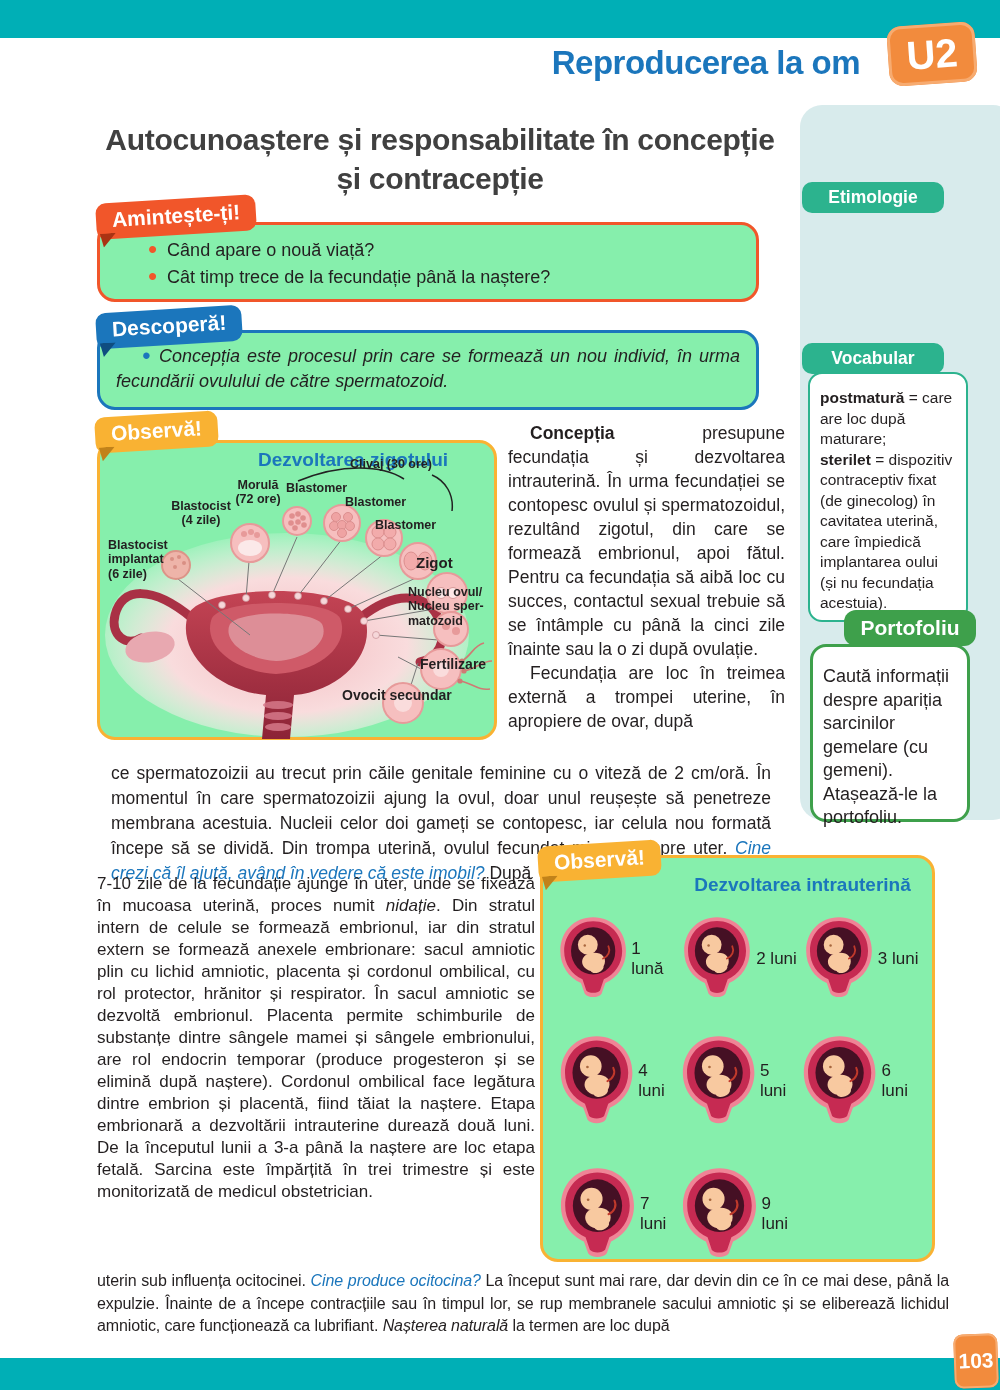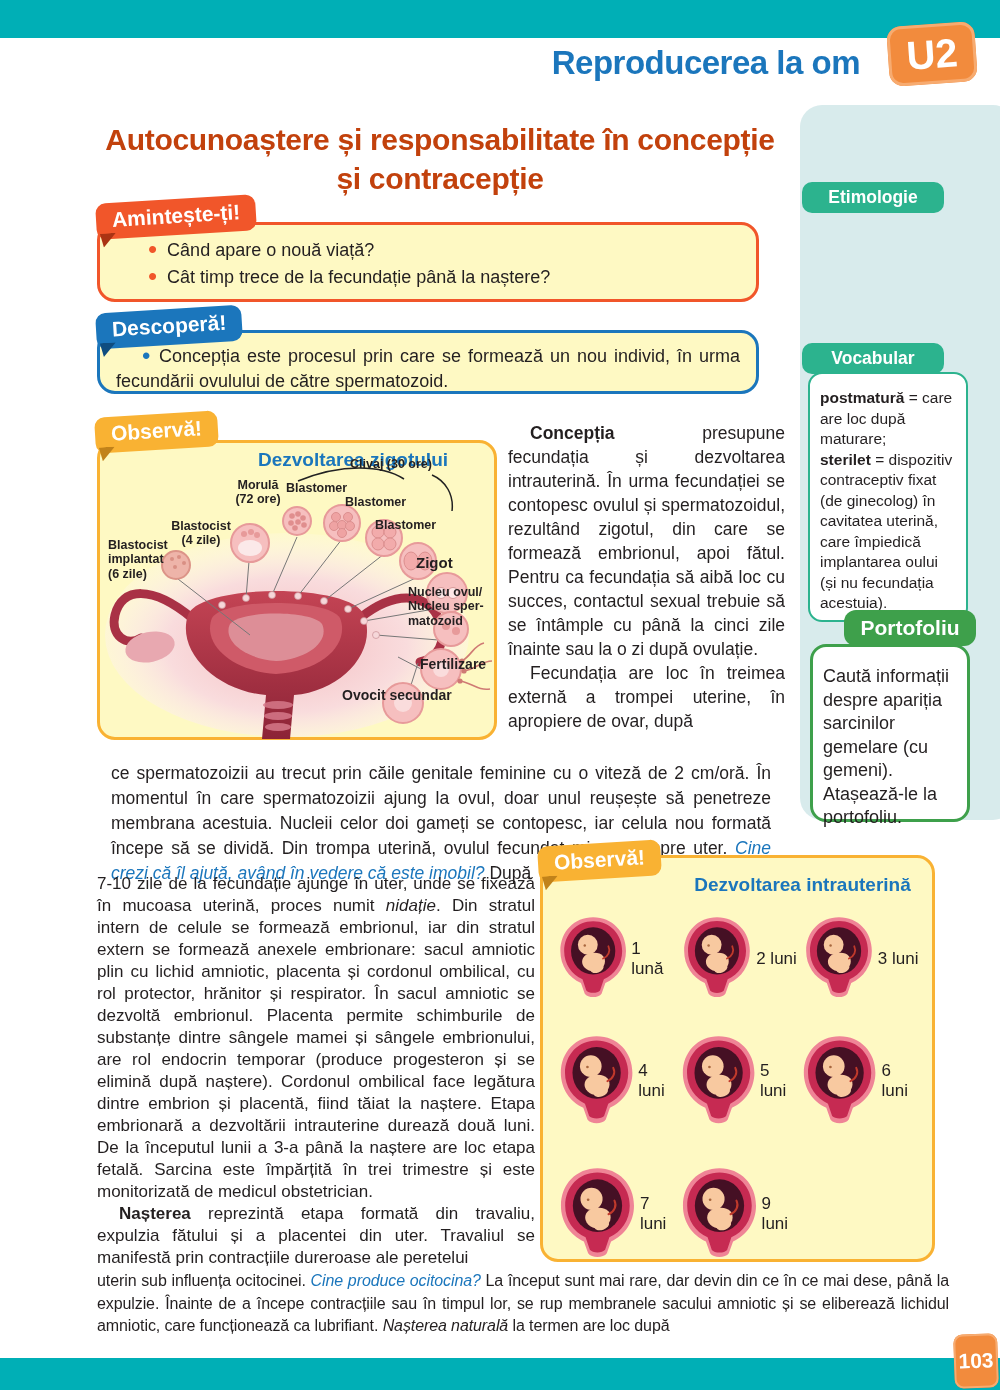--- a/index.html
+++ b/index.html
@@ -8,39 +8,39 @@
 
   .bar{position:absolute;left:0;width:1000px;background:#00afb6;}
   .bar.top{top:0;height:38px;}
   .bar.bottom{top:1358px;height:32px;}
 
   .chapter{position:absolute;top:44px;right:140px;font-size:33px;font-weight:700;color:#1b76bc;letter-spacing:-.5px;}
   .u2{position:absolute;left:888px;top:24px;width:88px;height:60px;background:#f28b3d;border-radius:14px;
       transform:rotate(-4deg);color:#fff;font-size:40px;font-weight:700;display:flex;align-items:center;
       justify-content:center;box-shadow:inset 0 0 0 3px #f7ab70;}
   .title{position:absolute;left:95px;top:100px;width:690px;text-align:center;font-size:30px;line-height:39px;
-         font-weight:700;color:#c2410c;letter-spacing:-.3px;}
+         font-weight:700;color:#404040;letter-spacing:-.3px;}
 
   
   .sidebar{position:absolute;left:800px;top:105px;width:215px;height:715px;background:#d8ebec;border-radius:22px;}
   .sb-head{position:absolute;color:#fff;font-weight:700;text-align:center;z-index:2;}
   .et-head{left:2px;top:37px;width:142px;height:31px;line-height:31px;font-size:17.5px;background:#2cb38e;border-radius:10px;margin-top:40px;}
   .vo-head{left:2px;top:238px;width:142px;height:31px;line-height:31px;font-size:17.5px;background:#2cb38e;border-radius:10px;}
   .po-head{left:44px;top:505px;width:132px;height:36px;line-height:36px;font-size:21px;background:#3ea04b;border-radius:12px;}
   .sb-body{position:absolute;background:#fff;border-radius:14px;z-index:1;}
   .et-body{left:8px;top:66px;width:136px;height:118px;border:2.5px solid #2cb38e;padding:12px 10px 4px;font-size:15.5px;line-height:20px;}
   .vo-body{left:8px;top:267px;width:136px;height:212px;border:2.5px solid #2cb38e;padding:14px 10px 20px;font-size:15.5px;line-height:20.5px;}
   .po-body{left:10px;top:539px;width:134px;height:150px;border:3px solid #3ea04b;border-radius:16px;padding:18px 10px 4px;font-size:18px;line-height:23.5px;}
   .sb-body p{margin:0 0 10px 0;}
   .ind{display:inline-block;margin-left:14px;}
 
   
-  .cbox{position:absolute;background:#fef9c3;border:3.5px solid;border-radius:18px;box-sizing:border-box;}
+  .cbox{position:absolute;background:#86efac;border:3.5px solid;border-radius:18px;box-sizing:border-box;}
   .remember-box{left:97px;top:222px;width:662px;height:80px;border-color:#f1562a;}
-  .discover-box{left:97px;top:330px;width:662px;height:64px;border-color:#1b76bc;}
+  .discover-box{left:97px;top:330px;width:662px;height:80px;border-color:#1b76bc;font-style:italic;}
   .observe1-box{left:97px;top:440px;width:400px;height:300px;border-color:#f9b233;}
   .observe2-box{left:540px;top:855px;width:395px;height:407px;border-color:#f9b233;}
 
   .tag{position:absolute;z-index:6;color:#fff;font-weight:700;font-size:21px;padding:5px 16px 7px;
        border-radius:10px;transform:rotate(-3.5deg);}
   .tag::before{content:"";position:absolute;left:3px;bottom:-8px;width:16px;height:14px;z-index:-1;
        clip-path:polygon(0 0,100% 0,20% 100%);}
   .tag-remember{left:96px;top:199px;background:#f1562a;}
   .tag-remember::before{background:#aa3313;}
   .tag-discover{left:96px;top:309px;background:#1b76bc;}
@@ -60,21 +60,21 @@
   .ob2-title{left:140px;right:10px;top:16px;}
 
   
   .diagram{position:absolute;left:2px;top:12px;width:394px;height:284px;}
   .diagram svg{position:absolute;left:0;top:0;}
   .dlabel{position:absolute;font-size:12.5px;font-weight:700;line-height:1.15;white-space:pre-line;color:#231f20;}
   .dl-clivaj{left:248px;top:2px;}
   .dl-morula{left:120px;top:23px;width:72px;text-align:center;}
   .dl-blastomer1{left:184px;top:26px;}
   .dl-blastomer2{left:243px;top:40px;}
-  .dl-blastocist{left:64px;top:64px;width:70px;text-align:center;}
+  .dl-blastocist{left:64px;top:44px;width:70px;text-align:center;}
   .dl-blastomer3{left:273px;top:63px;}
   .dl-implantat{left:6px;top:83px;width:104px;}
   .dl-zigot{left:314px;top:99px;font-size:15px;}
   .dl-nucleu{left:306px;top:130px;width:88px;}
   .dl-fertilizare{left:318px;top:201px;font-size:14px;}
   .dl-ovocit{left:240px;top:232px;font-size:14px;}
 
   
   .textcol-right{position:absolute;left:508px;top:421px;width:277px;font-size:17.5px;line-height:24px;text-align:justify;}
   .textcol-right p{margin:0;}
@@ -291,21 +291,20 @@
     <p class="indent"><b>Concepția</b><span> presupune fecundația și dezvoltarea intrauterină. În urma fecundației se contopesc ovulul și spermatozoidul, rezultând zigotul, din care se formează embrionul, apoi fătul. Pentru ca fecundația să aibă loc cu succes, contactul sexual trebuie să se întâmple cu până la cinci zile înainte sau la o zi după ovulație.</span></p>
     <p class="indent"><span>Fecundația are loc în treimea externă a trompei uterine, în apropiere de ovar, după</span></p>
   </div>
 
   <div class="wide1">
     <p><span>ce spermatozoizii au trecut prin căile genitale feminine cu o viteză de 2 cm/oră. În momentul în care spermatozoizii ajung la ovul, doar unul reușește să penetreze membrana acestuia. Nucleii celor doi gameți se contopesc, iar celula nou formată începe să se dividă. Din trompa uterină, ovulul fecundat migrează spre uter. </span><i class="q">Cine crezi că îl ajută, având în vedere că este imobil?</i><span> După</span></p>
   </div>
 
   <div class="textcol-left">
     <p><span>7-10 zile de la fecundație ajunge în uter, unde se fixează în mucoasa uterină, proces numit </span><i>nidație</i><span>. Din stratul intern de celule se formează embrionul, iar din stratul extern se formează anexele embrionare: sacul amniotic plin cu lichid amniotic, placenta și cordonul ombilical, cu rol protector, hrănitor și respirator. În sacul amniotic se dezvoltă embrionul. Placenta permite schimburile de substanțe dintre sângele mamei și sângele embrionului, are rol endocrin temporar (produce progesteron și se elimină după naștere). Cordonul ombilical face legătura dintre embrion și placentă, fiind tăiat la naștere. Etapa embrionară a dezvoltării intrauterine durează două luni. De la începutul lunii a 3-a până la naștere are loc etapa fetală. Sarcina este împărțită în trei trimestre și este monitorizată de medicul obstetrician.</span></p>
-    <p class="indent"><b>Nașterea</b><span> reprezintă etapa formată din travaliu, expulzia fătului și a placentei din uter. Travaliul se manifestă prin contracțiile dureroase ale peretelui</span></p>
   </div>
 
   <div class="tag tag-observe2">Observă!</div>
   <section class="cbox observe2-box">
     <div class="obs-title ob2-title">Dezvoltarea intrauterină</div>
     <svg width="0" height="0" style="position:absolute" aria-hidden="true">
       <symbol id="womb" viewBox="0 0 100 110">
         <path d="M 50,3 C 75,3 93,22 93,47 C 93,66 82,82 66,89 L 61,103 C 57,109 43,109 39,103 L 34,89 C 18,82 7,66 7,47 C 7,22 25,3 50,3 Z" fill="#ef8496"></path>
         <path d="M 50,8 C 72,8 88,25 88,47 C 88,64 78,78 64,84 L 59,99 C 56,103 44,103 41,99 L 36,84 C 22,78 12,64 12,47 C 12,25 28,8 50,8 Z" fill="#c62a52"></path>
         <ellipse cx="50" cy="47" rx="29" ry="31" fill="#451024"></ellipse>

